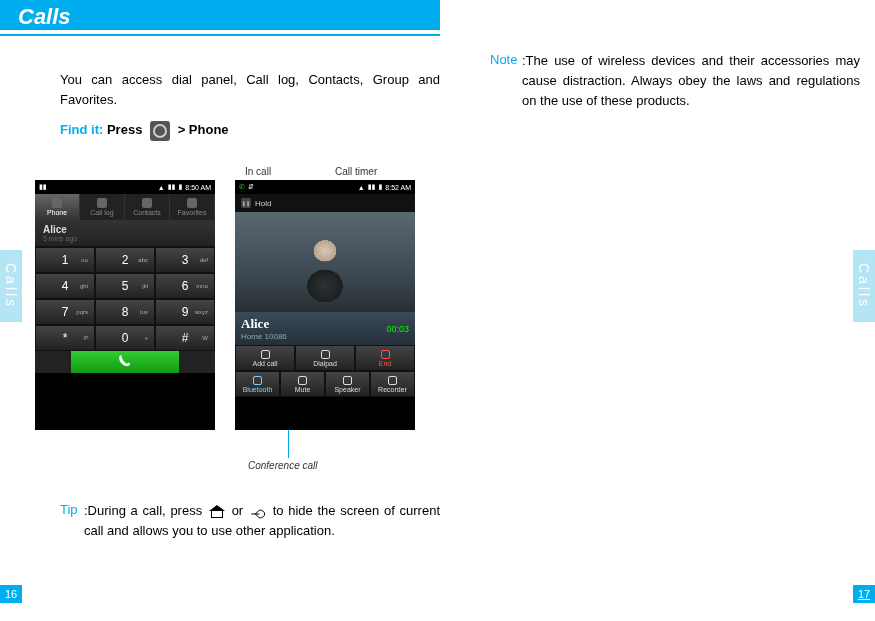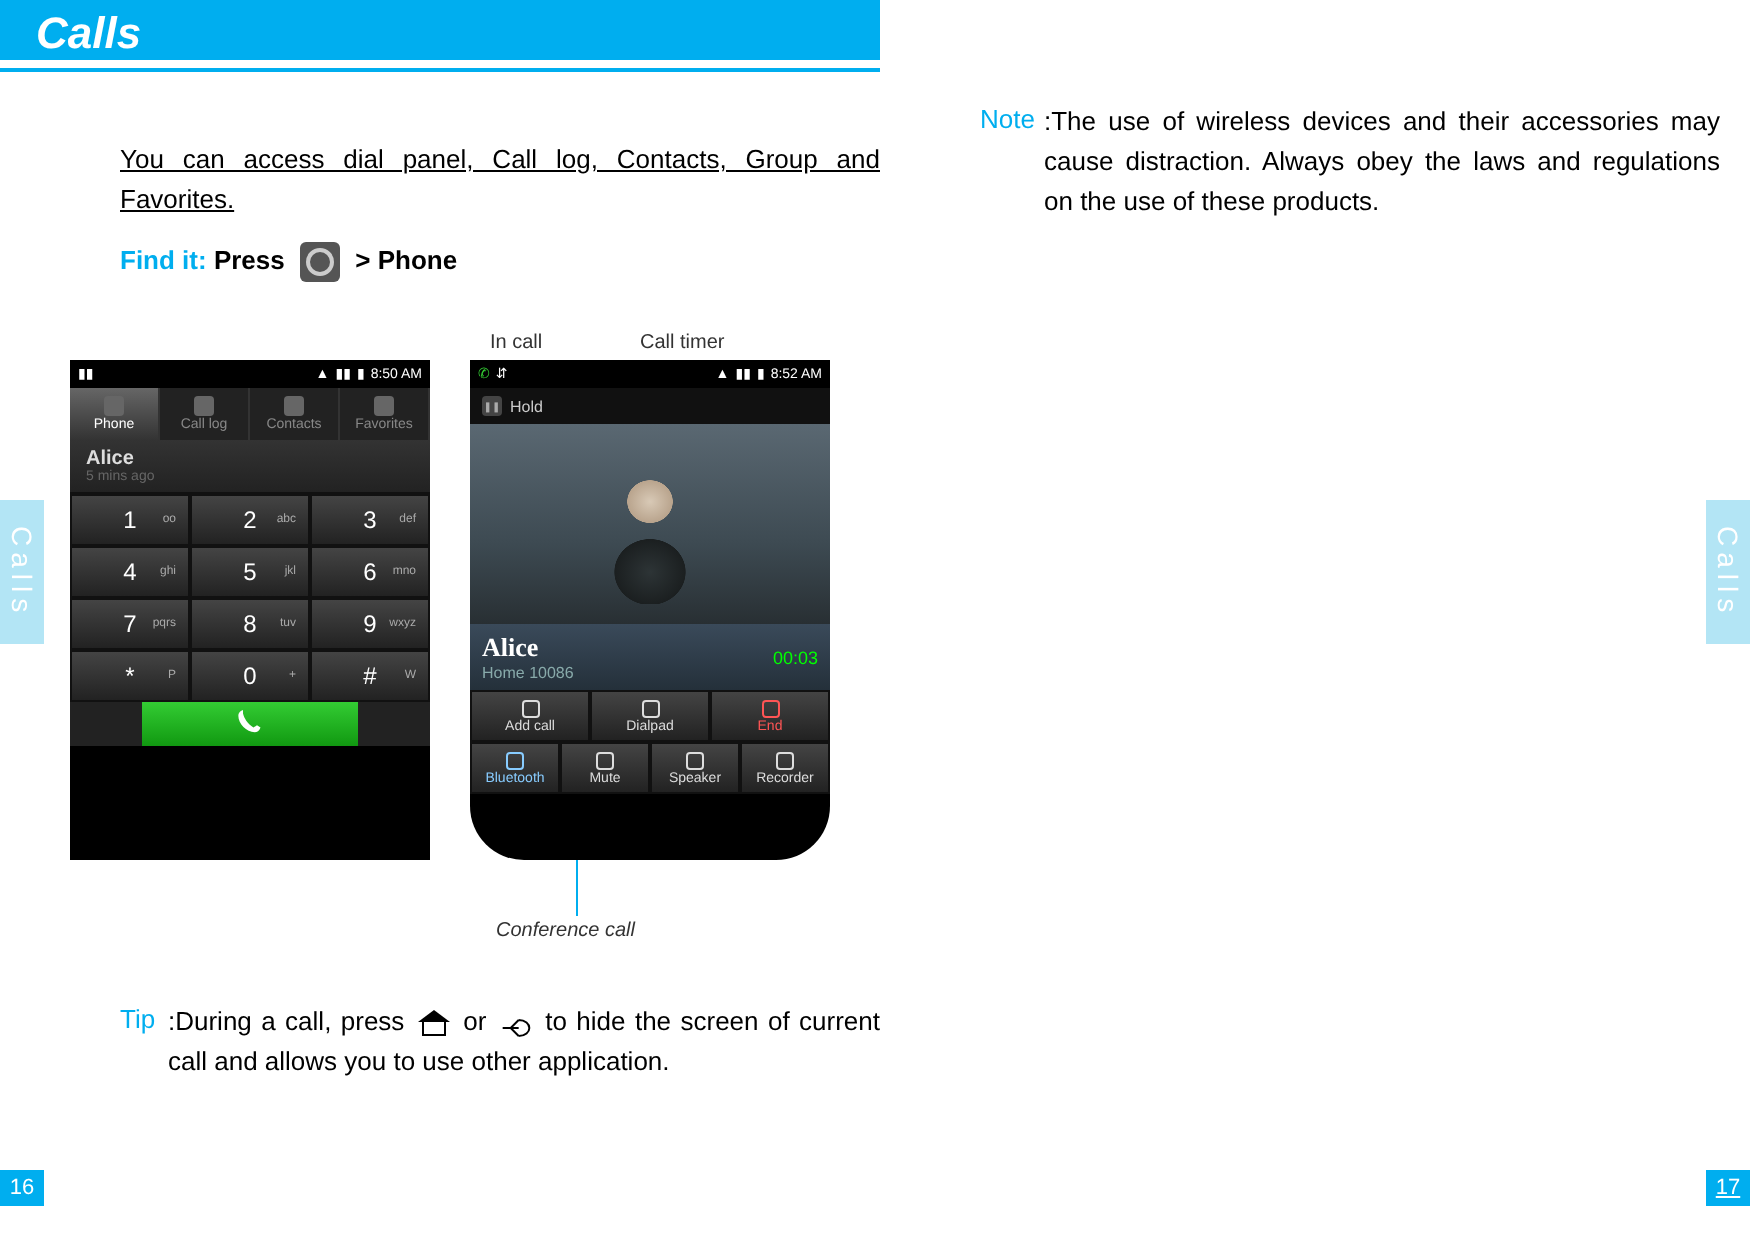--- a/index.html
+++ b/index.html
@@ -16,36 +16,36 @@
   .side-tab.right { right: 0; top: 250px; }
   .side-tab span { color: #fff; writing-mode: vertical-rl; font-size: 14px; letter-spacing: 3px; }
 
   
   .page-num { position: absolute; bottom: 18px; width: 22px; height: 18px; background: #00aeef; color: #fff; font-size: 11px; display: flex; align-items: center; justify-content: center; }
   .page-num.left { left: 0; }
   .page-num.right { right: 0; text-decoration: underline; }
 
   
   .left-col { position: absolute; left: 60px; top: 70px; width: 380px; }
-  .intro { line-height: 1.5; text-align: justify; margin-bottom: 12px; text-decoration: underline; }
+  .intro { line-height: 1.5; text-align: justify; margin-bottom: 12px; }
   .find-it-line { margin-bottom: 18px; }
   .find-it { color: #00aeef; font-weight: bold; }
   .press { font-weight: bold; }
   .apps-icon { display: inline-block; width: 20px; height: 20px; background: #555; border-radius: 3px; vertical-align: middle; position: relative; margin: 0 4px; }
   .apps-icon::after { content: ""; position: absolute; width: 10px; height: 10px; border: 2px solid #ccc; border-radius: 50%; top: 3px; left: 3px; }
 
   
   .annot { position: absolute; font-size: 10px; color: #333; }
   .annot-line { position: absolute; width: 1px; background: #00aeef; }
 
   
   .phones { position: absolute; left: 35px; top: 180px; width: 410px; height: 260px; }
   .phone { position: absolute; width: 180px; background: #000; }
   .phone.left { left: 0; top: 0; height: 250px; }
-  .phone.right { left: 200px; top: 0; height: 250px; border-radius: 27px; }
+  .phone.right { left: 200px; top: 0; height: 250px; }
 
   
   .statusbar { height: 14px; background: #000; color: #fff; font-size: 7px; display: flex; align-items: center; padding: 0 4px; justify-content: flex-end; gap: 3px; }
   .statusbar .spacer { flex: 1; }
 
   
   .tabs { display: flex; height: 26px; background: #222; }
   .tab { flex: 1; color: #888; font-size: 7px; display: flex; flex-direction: column; align-items: center; justify-content: center; gap: 1px; border-right: 1px solid #333; }
   .tab.active { background: linear-gradient(#666,#333); color: #fff; }
   .tab-icon { width: 10px; height: 10px; background: #666; border-radius: 2px; }
@@ -119,21 +119,21 @@
     <span class="find-it">Find it:</span>
     <span class="press">Press</span>
     <span class="apps-icon"></span>
     <span class="press">&gt; Phone</span>
   </p>
 </div>
 
 <div class="annot" style="left:245px; top:166px;">In call</div>
 <div class="annot-line" style="left:258px; top:180px; height:20px;"></div>
 
-<div class="annot" style="left:320px; top:166px;">Call timer</div>
+<div class="annot" style="left:335px; top:166px;">Call timer</div>
 <div class="annot-line" style="left:358px; top:180px; height:140px;"></div>
 
 <div class="annot" style="left:248px; top:460px;font-style:italic;">Conference call</div>
 <div class="annot-line" style="left:288px; top:406px; height:52px;"></div>
 
 <div class="phones">
 
   <div class="phone left">
     <div class="statusbar">
       <span>▮▮</span>

